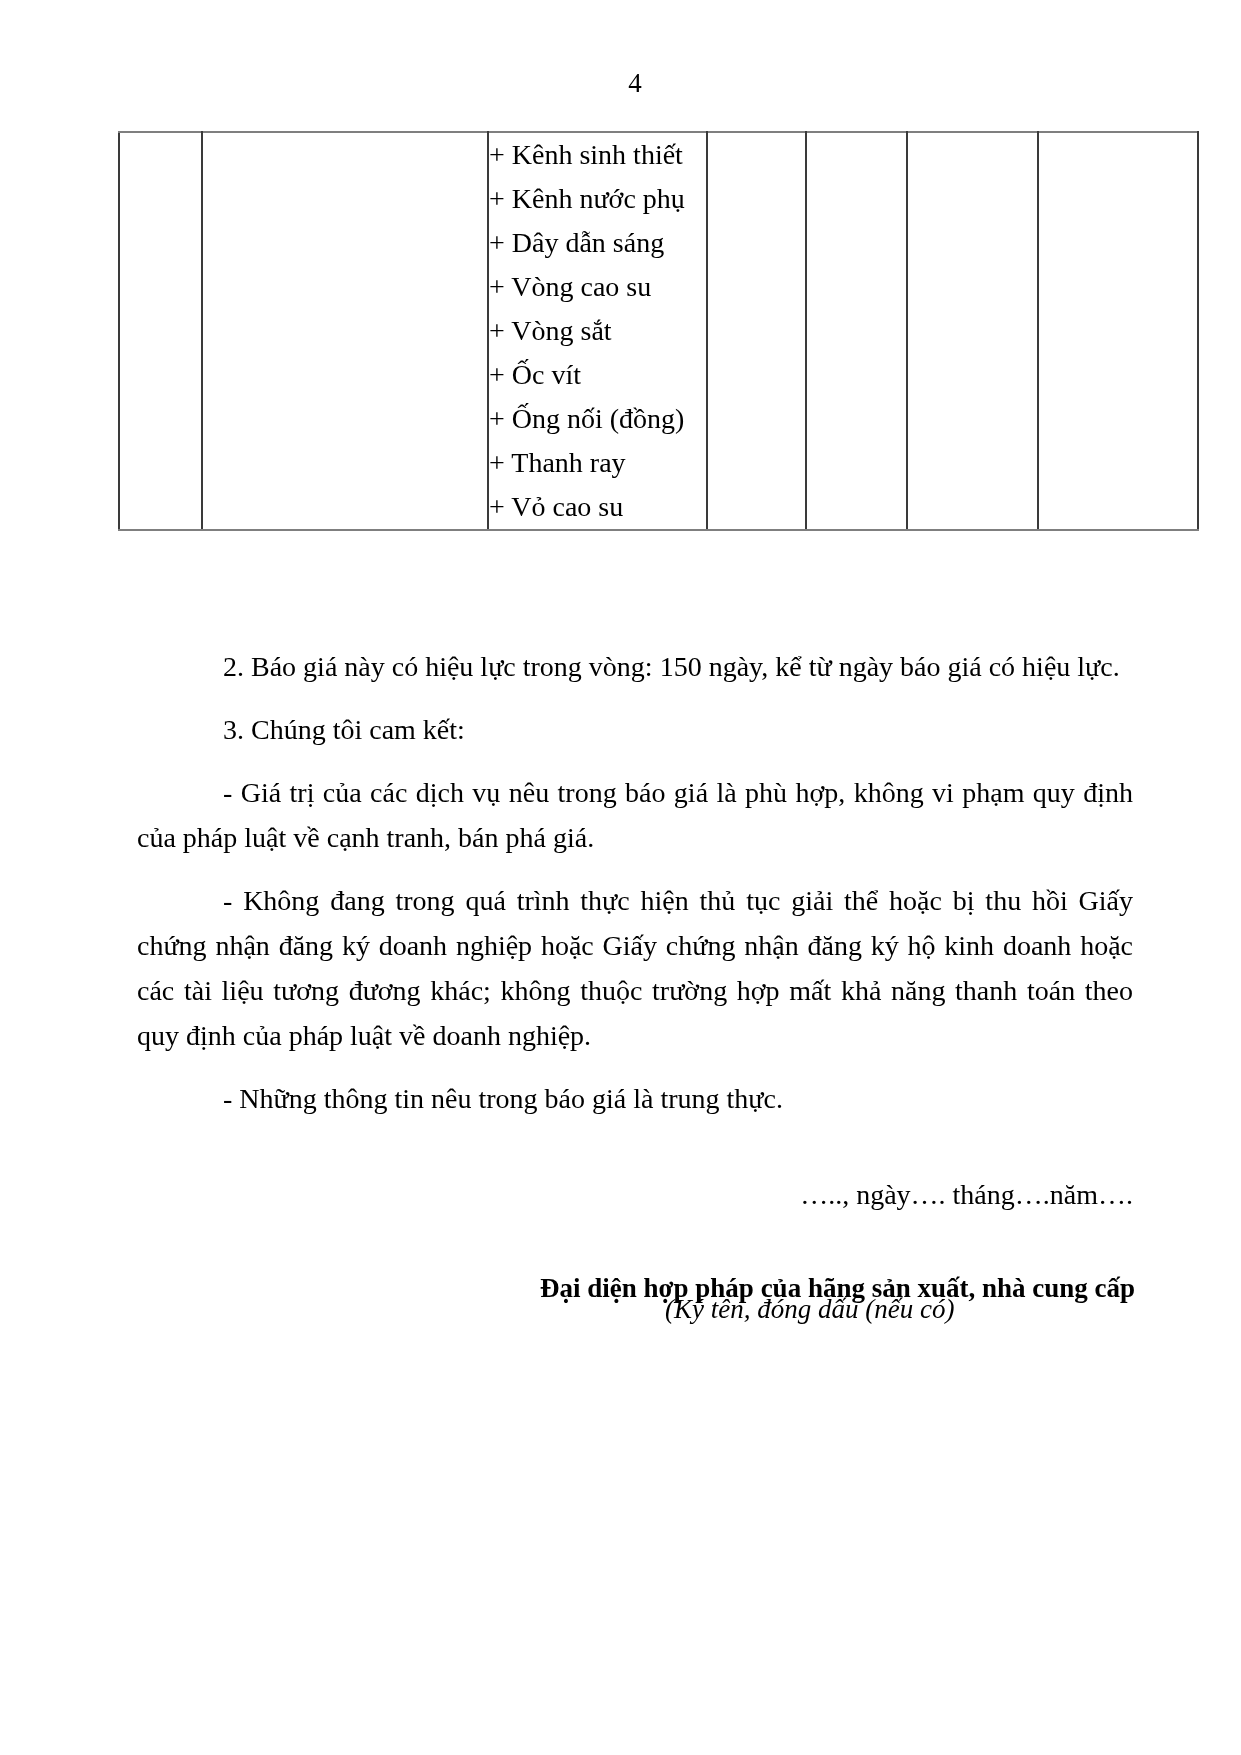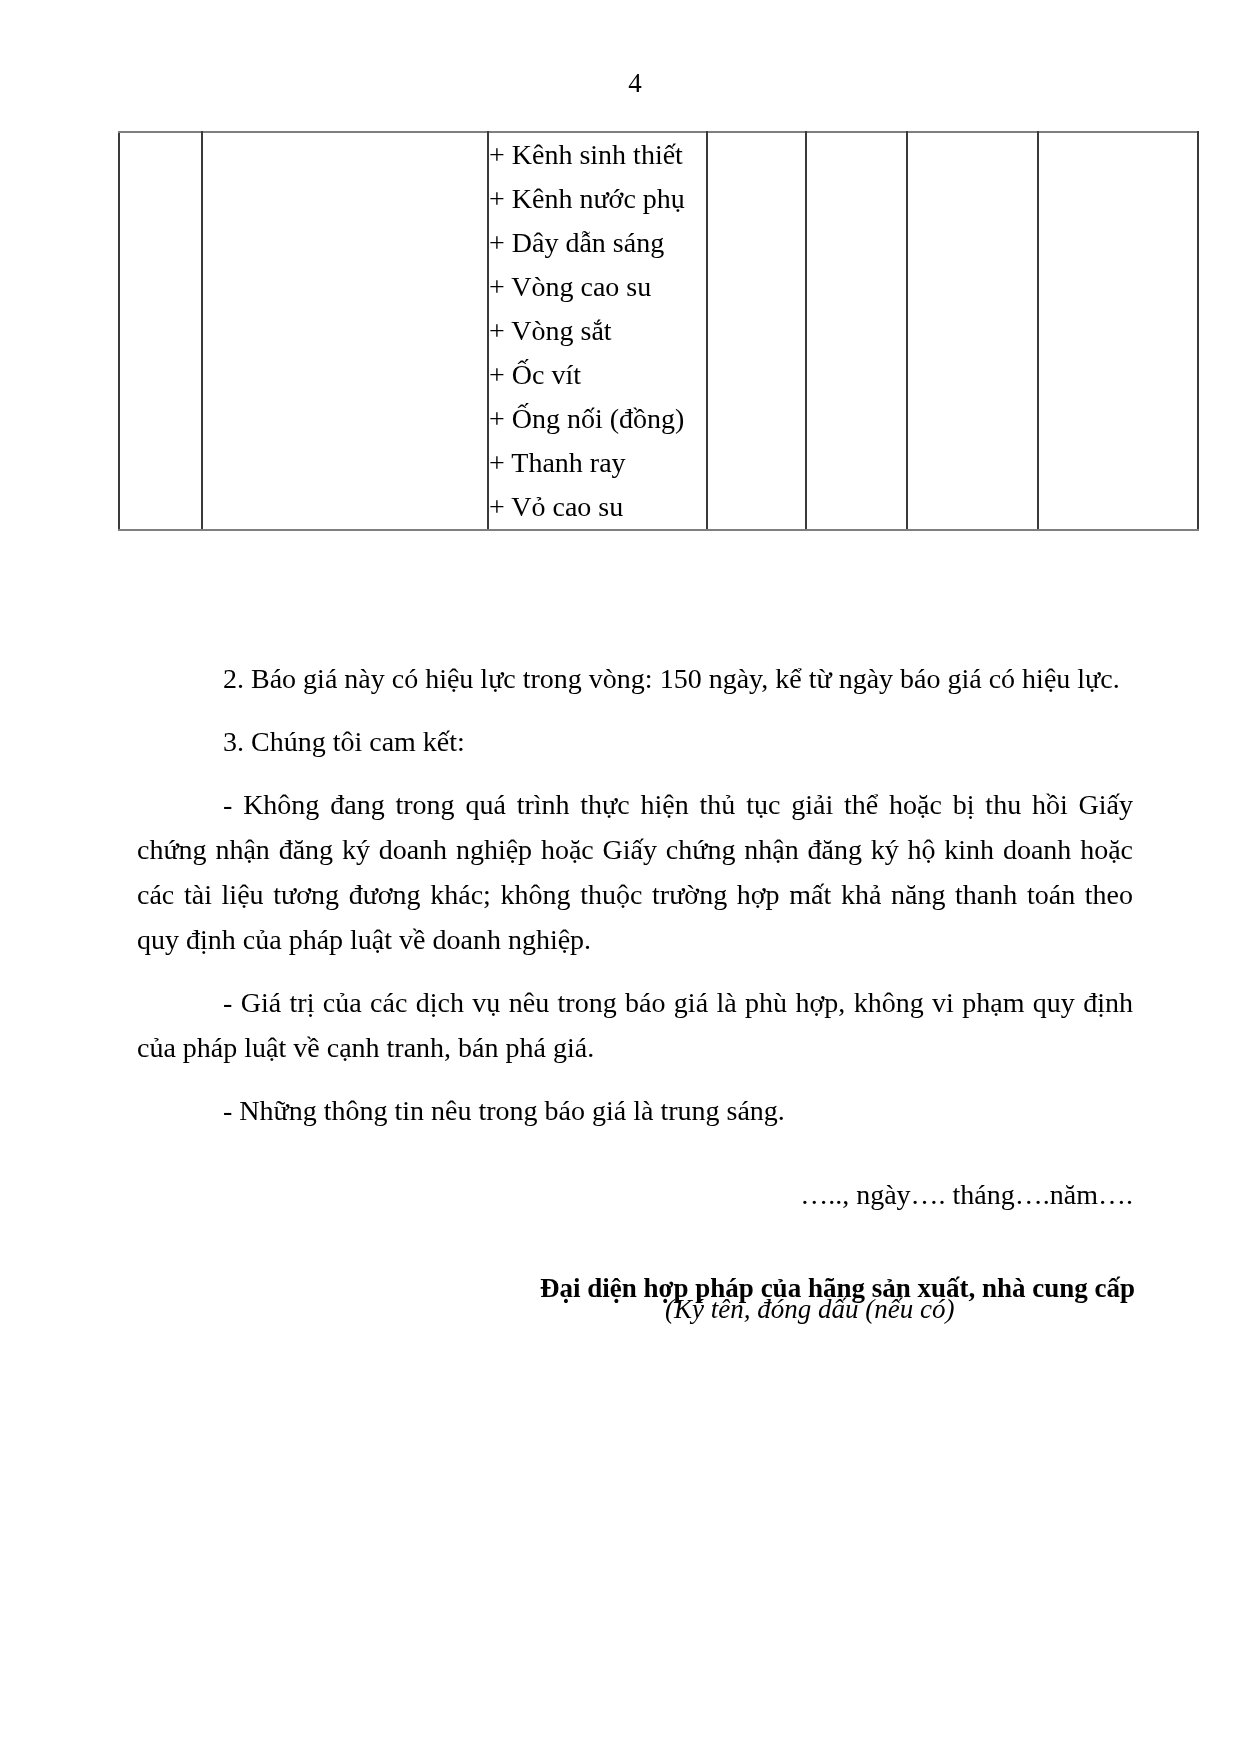--- a/index.html
+++ b/index.html
@@ -39,21 +39,21 @@
   .item-line{line-height:44px;white-space:nowrap;}
   .total-cell{padding-left:12px;white-space:nowrap;}
   .total-cell b{font-weight:bold;}
   .body-text{
     position:absolute;
     top:640px;left:137px;width:996px;
     font-size:28px;line-height:45px;
     text-align:justify;
   }
   .body-text p{
-    margin:16px 0 18px 0;
+    margin:4px 0 18px 0;
     text-indent:86px;
   }
   .body-text p:last-child{margin-bottom:0;}
   .sig-date{
     position:absolute;
     top:1175px;right:108px;
     font-size:28px;line-height:40px;
     white-space:nowrap;
   }
   .sig-rep{
@@ -108,22 +108,22 @@
       <td></td>
       <td></td>
       <td></td>
     </tr>
   </tbody>
     </table>
 
   <div class="body-text">
     <p>2. Báo giá này có hiệu lực trong vòng: 150 ngày, kể từ ngày báo giá có hiệu lực.</p>
     <p>3. Chúng tôi cam kết:</p>
+    <p>- Giá trị của các dịch vụ nêu trong báo giá là phù hợp, không vi phạm quy định của pháp luật về cạnh tranh, bán phá giá.</p>
     <p>- Không đang trong quá trình thực hiện thủ tục giải thể hoặc bị thu hồi Giấy chứng nhận đăng ký doanh nghiệp hoặc Giấy chứng nhận đăng ký hộ kinh doanh hoặc các tài liệu tương đương khác; không thuộc trường hợp mất khả năng thanh toán theo quy định của pháp luật về doanh nghiệp.</p>
-    <p>- Giá trị của các dịch vụ nêu trong báo giá là phù hợp, không vi phạm quy định của pháp luật về cạnh tranh, bán phá giá.</p>
-    <p>- Những thông tin nêu trong báo giá là trung sáng.</p>
+    <p>- Những thông tin nêu trong báo giá là trung thực.</p>
   </div>
 
   <div class="sig-date">….., ngày…. tháng….năm….</div>
   <div class="sig-rep">Đại diện hợp pháp của hãng sản xuất, nhà cung cấp</div>
   <div class="sig-note">(Ký tên, đóng dấu (nếu có)</div>
 
 </div>
 
 </body></html>

